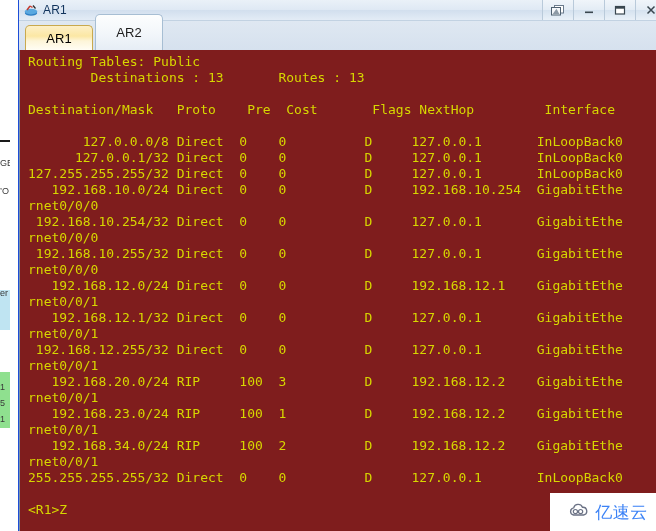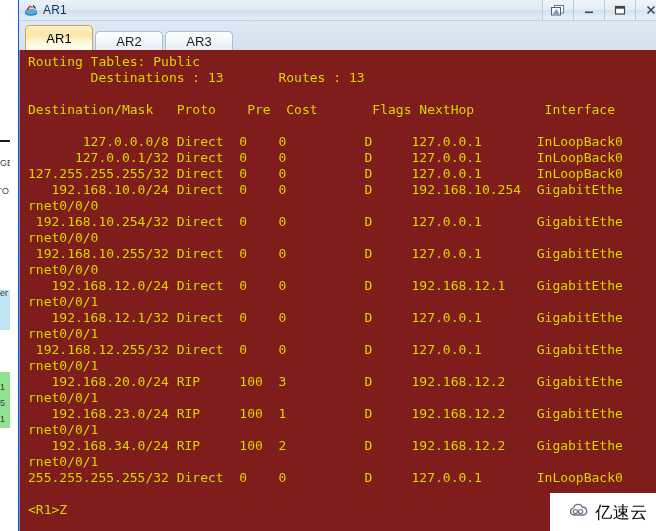--- a/index.html
+++ b/index.html
@@ -101,21 +101,21 @@
   #tab-strip {
     position: relative;
     height: 29px;
     background: linear-gradient(to bottom, #dfe8f2 0%, #d6e1ee 100%);
     padding-left: 6px;
     display: flex;
     align-items: flex-end;
     box-sizing: border-box;
   }
   .tab {
-    height: 19px;
+    height: 36px;
     min-width: 68px;
     margin-right: 2px;
     border: 1px solid #a7bed3;
     border-bottom: none;
     border-radius: 5px 5px 0 0;
     background: linear-gradient(to bottom, #fdfefe 0%, #f2f6fa 55%, #e6edf5 100%);
     display: flex;
     align-items: center;
     justify-content: center;
     font-size: 13px;
@@ -159,21 +159,21 @@
     background: #ffffff;
     display: flex;
     align-items: center;
     justify-content: center;
     gap: 5px;
     z-index: 5;
   }
   #watermark-text {
     font-family: "DejaVu Sans", sans-serif;
     font-size: 17px;
-    color: #000000;
+    color: #3b82f6;
     letter-spacing: .5px;
     text-align: right;
   }
 </style>
 </head>
 <body>
 
 <div id="bg-sliver">
   <div class="bg-rule" style="top:140px"></div>
   <div class="bg-blue" style="top:290px;height:40px"></div>
@@ -223,21 +223,20 @@
         <svg width="14" height="12" viewBox="0 0 14 12">
           <path d="M3.5 2.5 L10.5 9.5 M10.5 2.5 L3.5 9.5" stroke="#39464f" stroke-width="1.5" fill="none"></path>
         </svg>
       </div>
     </div>
   </div>
 
   <div id="tab-strip">
     <div class="tab active">AR1</div>
     <div class="tab">AR2</div>
-    <div class="tab">AR3</div>
   </div>
 
   <div id="terminal" style="background: #7f1d1d;">
     <pre id="term-text" style="color: rgb(215, 215, 0);">Routing Tables: Public
         Destinations : 13       Routes : 13
 
 Destination/Mask   Proto    Pre  Cost       Flags NextHop         Interface
 
        127.0.0.0/8 Direct  0    0          D     127.0.0.1       InLoopBack0
       127.0.0.1/32 Direct  0    0          D     127.0.0.1       InLoopBack0

